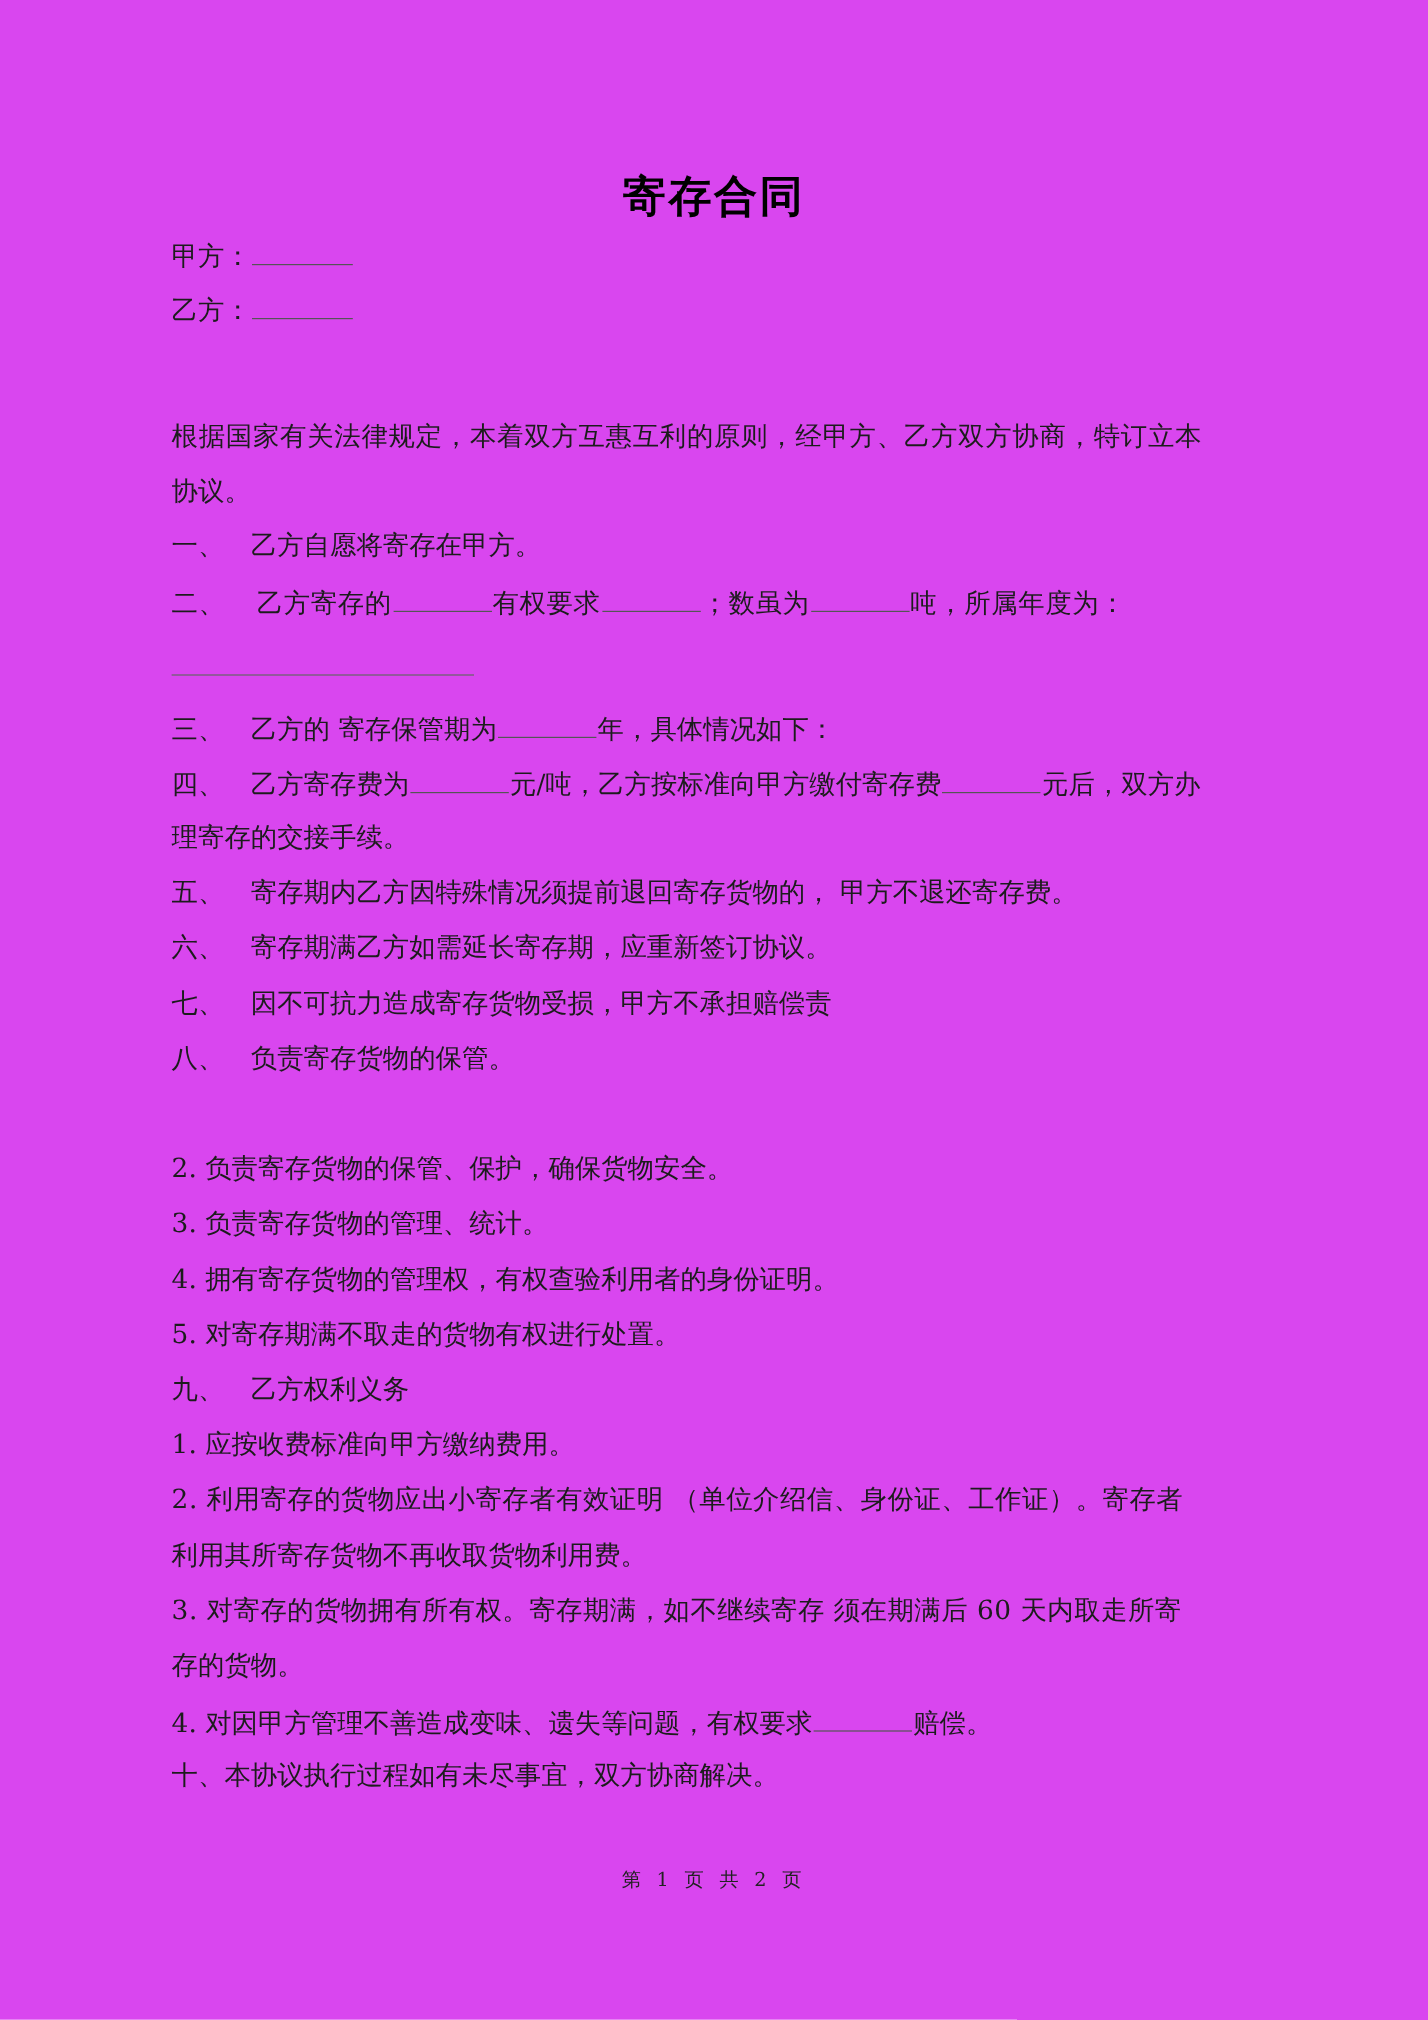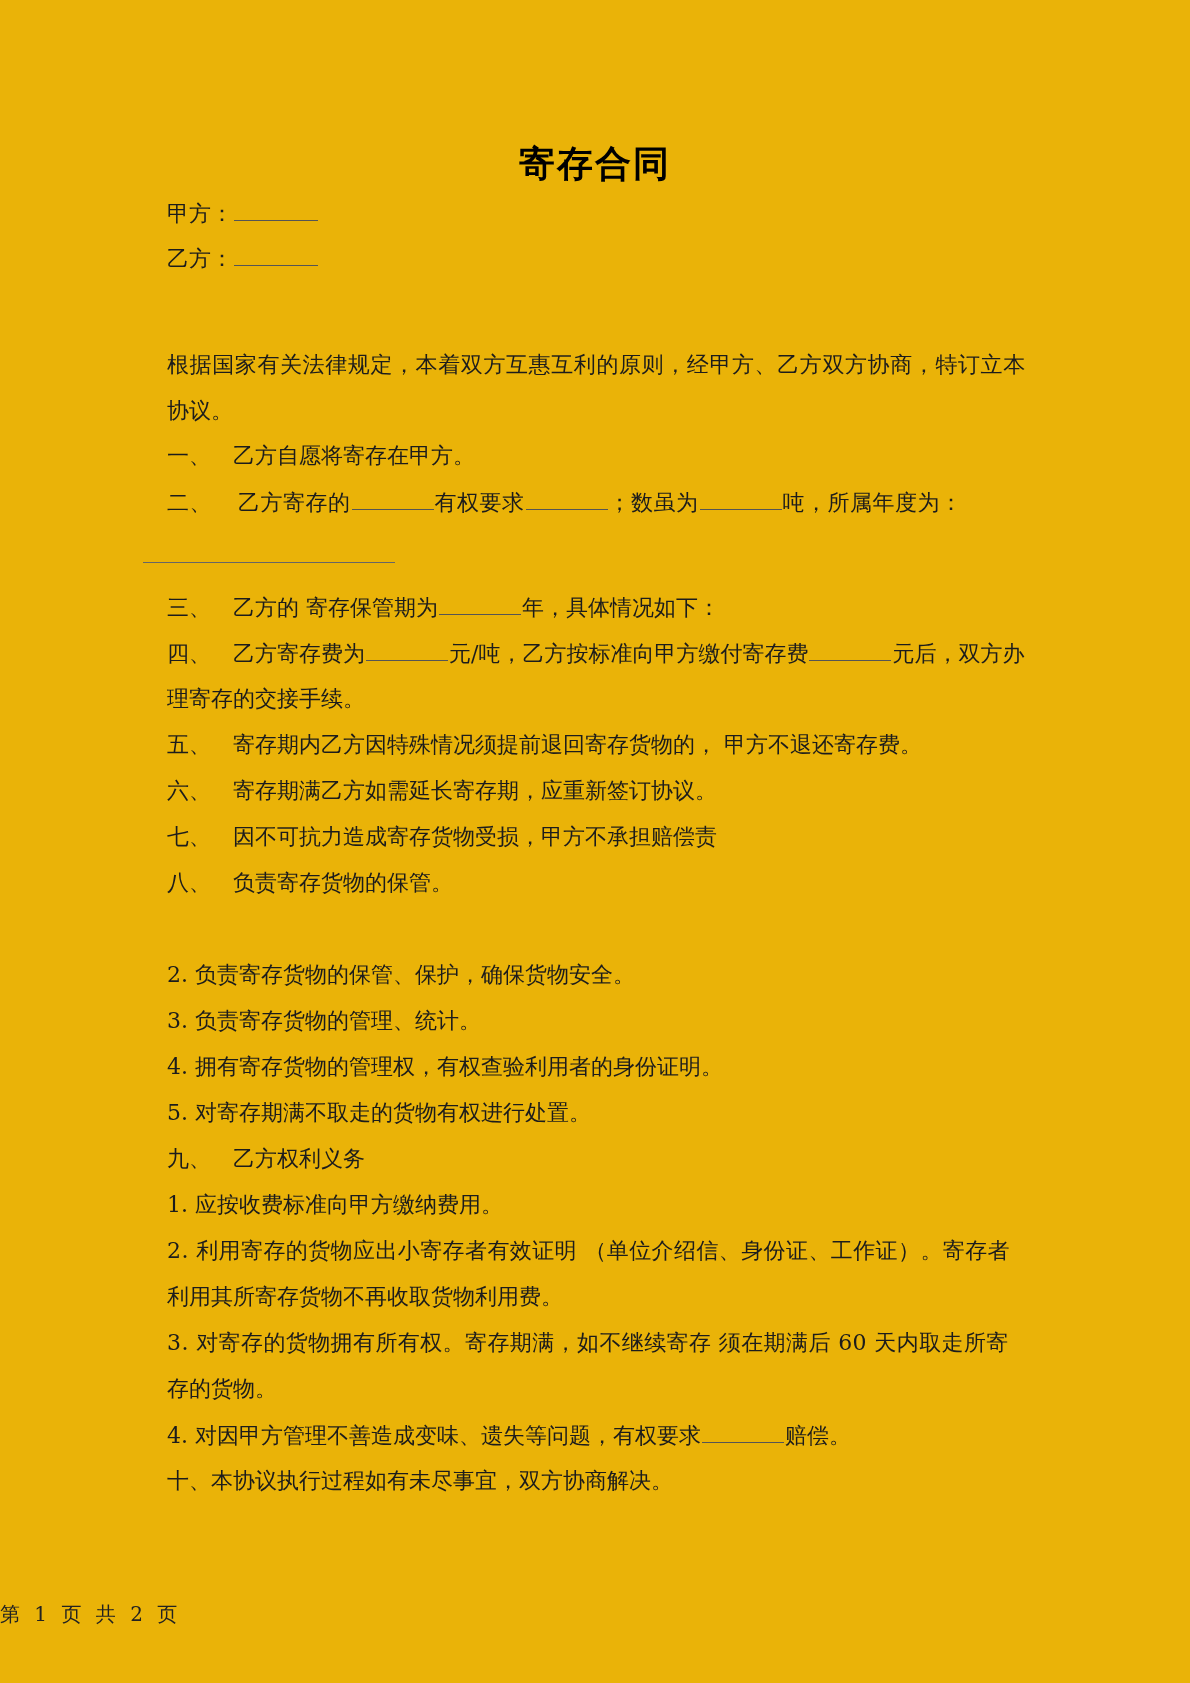--- a/index.html
+++ b/index.html
@@ -1,28 +1,28 @@
 <!DOCTYPE html>
 <html><head>
 <meta charset="utf-8">
 <style>
   html, body { margin: 0; padding: 0; background: #ffffff; }
   body { width: 1190px; height: 1683px; position: relative; overflow: hidden;
          font-family: "DejaVu Serif", "Liberation Serif", serif; color: #1a1a1a; }
-  .page { position: absolute; left: 0; top: 0; width: 1190px; height: 1683px; background: #eab308; }
+  .page { position: absolute; left: 0; top: 0; width: 1190px; height: 1683px; background: #d946ef; }
   .title { position: absolute; left: 0; width: 1190px; top: 140px; text-align: center;
            font-size: 36px; font-weight: bold; letter-spacing: 2px; color: #000; }
-  .line { position: absolute; left: 143px; font-size: 22px; line-height: 30px; white-space: nowrap; color: #1c1c1c; margin-left: 24px; }
+  .line { position: absolute; left: 143px; font-size: 22px; line-height: 30px; white-space: nowrap; color: #1c1c1c; }
   .blank { display: inline-block; border-bottom: 1.5px solid #555; height: 22px; vertical-align: baseline; margin: 0 1px; }
   .b7 { width: 82px; }
   .b8 { width: 84px; }
   .long-blank { position: absolute; left: 143px; width: 252px; border-bottom: 1.5px solid #666; }
   .sp { display: inline-block; width: 22px; }
-  .footer { position: absolute; left: 0; width: 1190px; top: 1557px; text-align: left;
-            font-size: 20px; letter-spacing: 4px; color: #222; margin-top: 44px; }
+  .footer { position: absolute; left: 0; width: 1190px; top: 1557px; text-align: center;
+            font-size: 16px; letter-spacing: 4px; color: #222; }
 </style>
 </head>
 <body>
 
 <div class="page">
 
   <div class="title">寄存合同</div>
 
   <div class="line" style="top:198px">
     <span>甲方：</span><span class="blank b8"></span>

